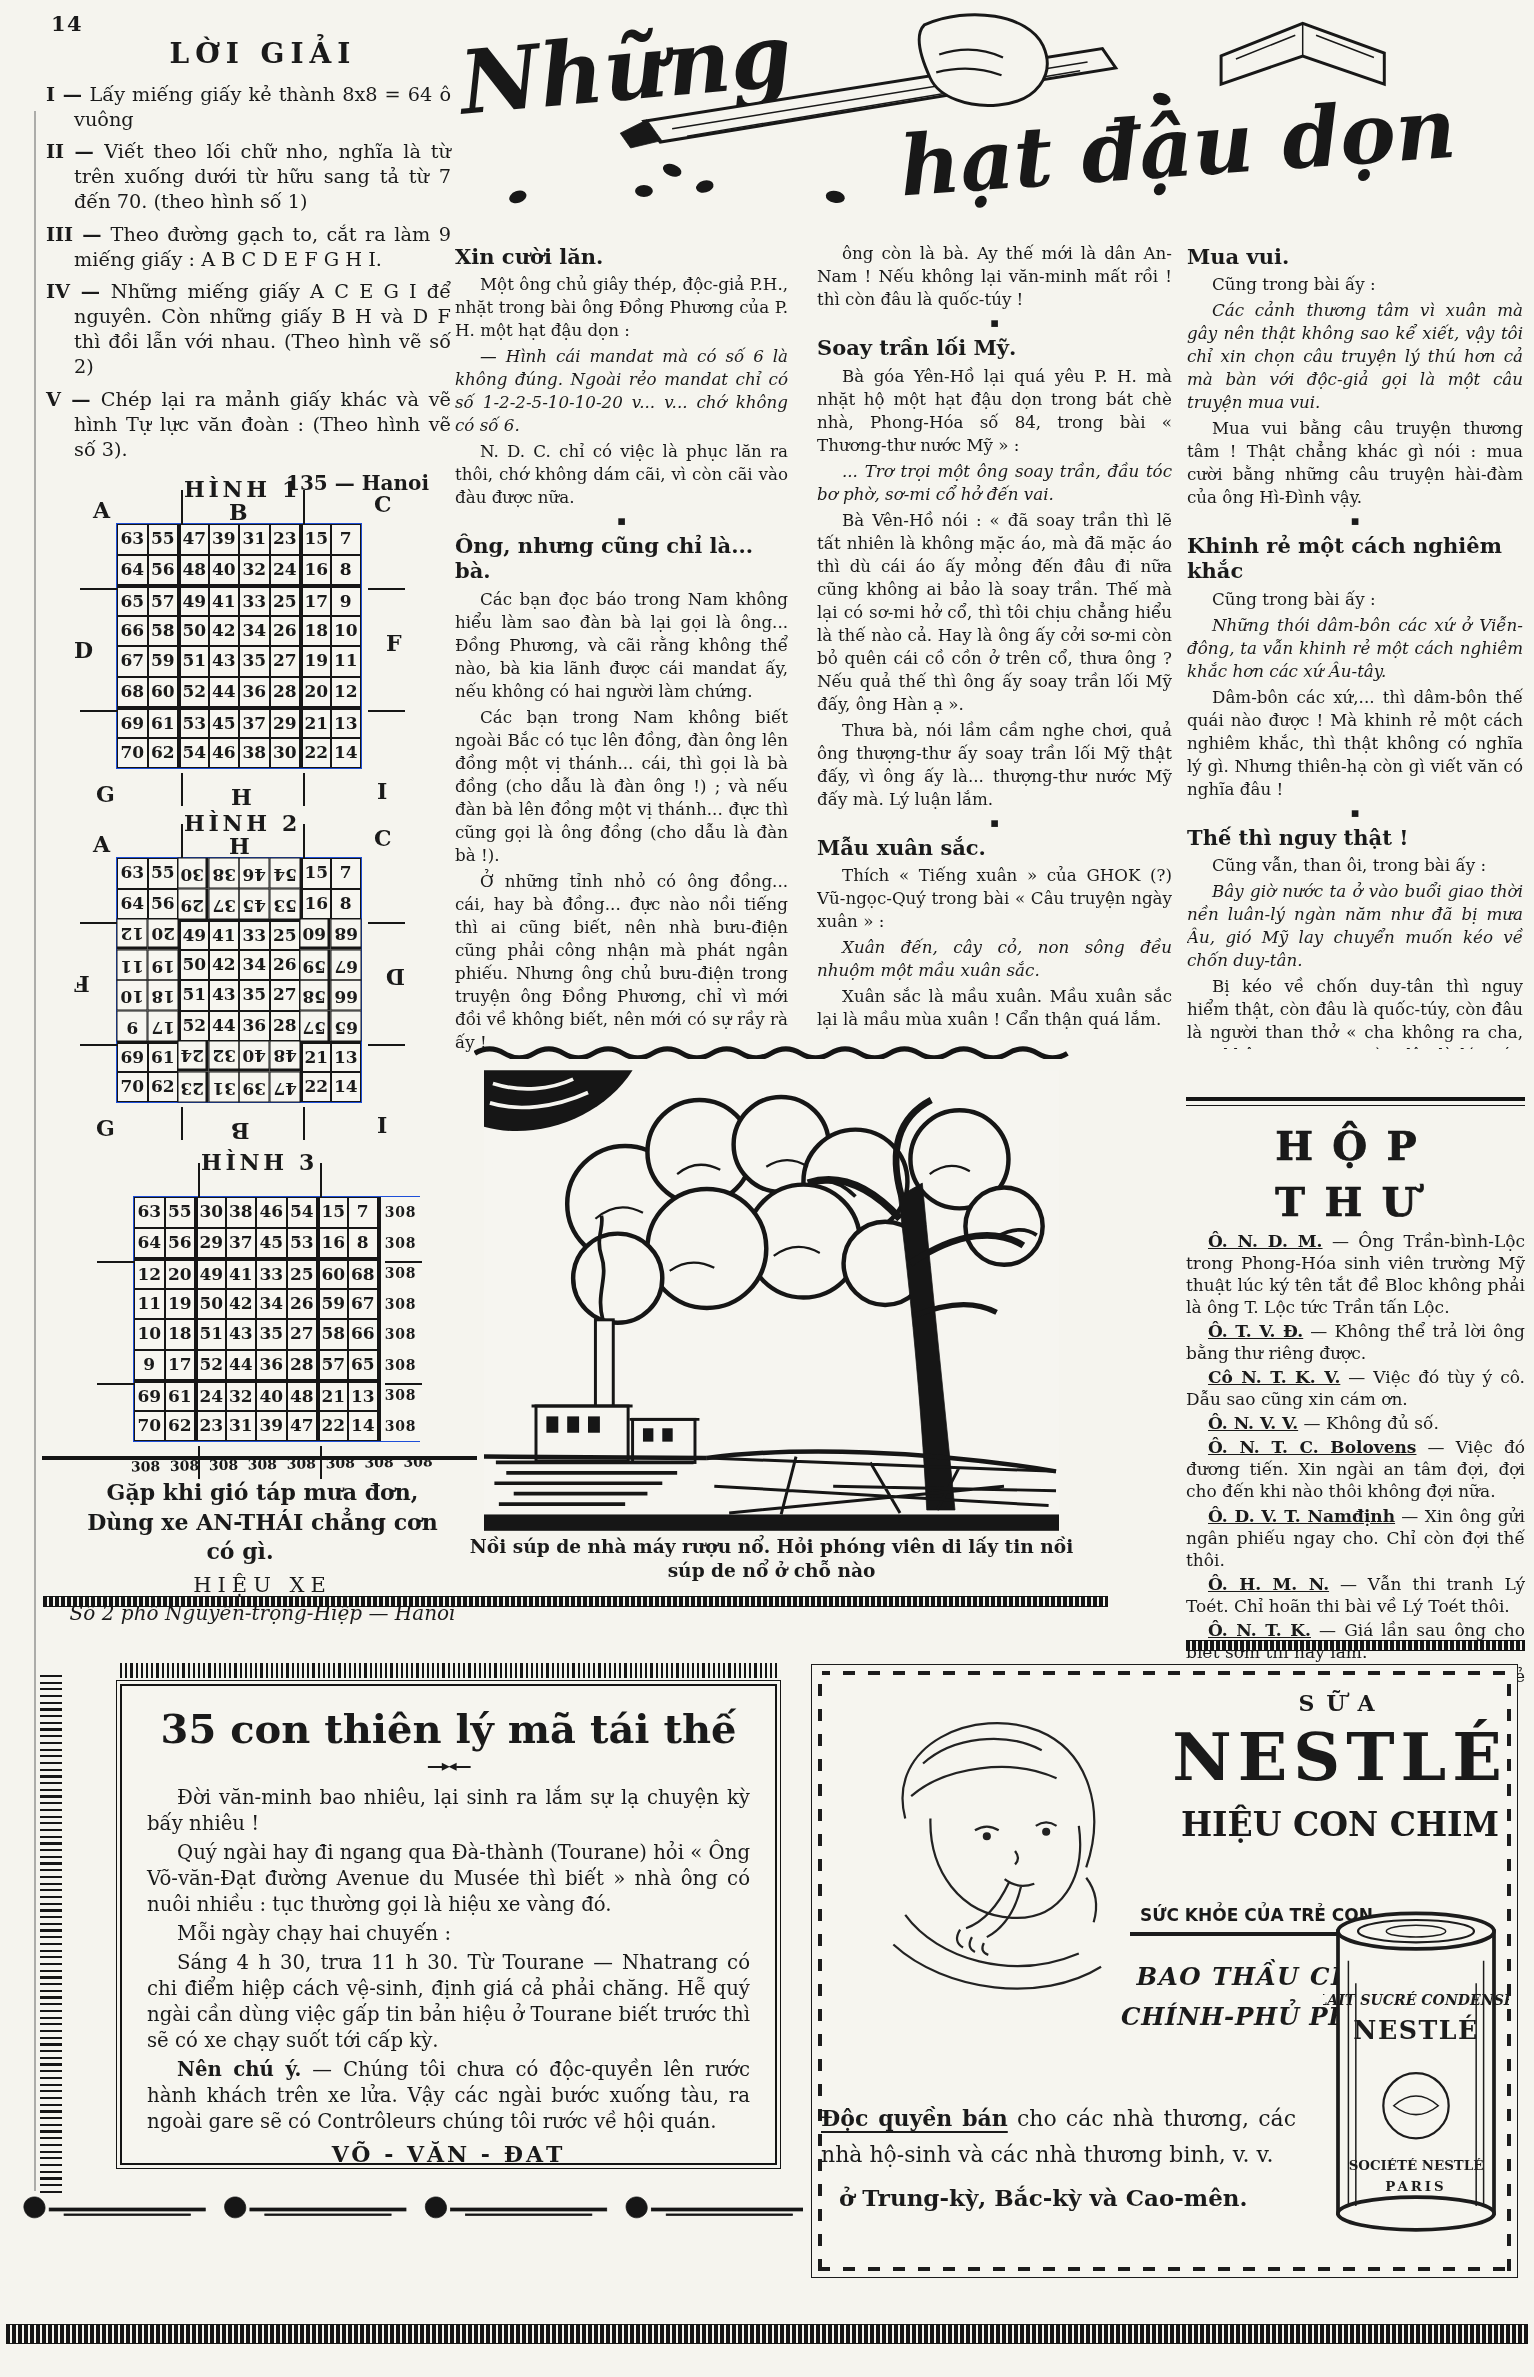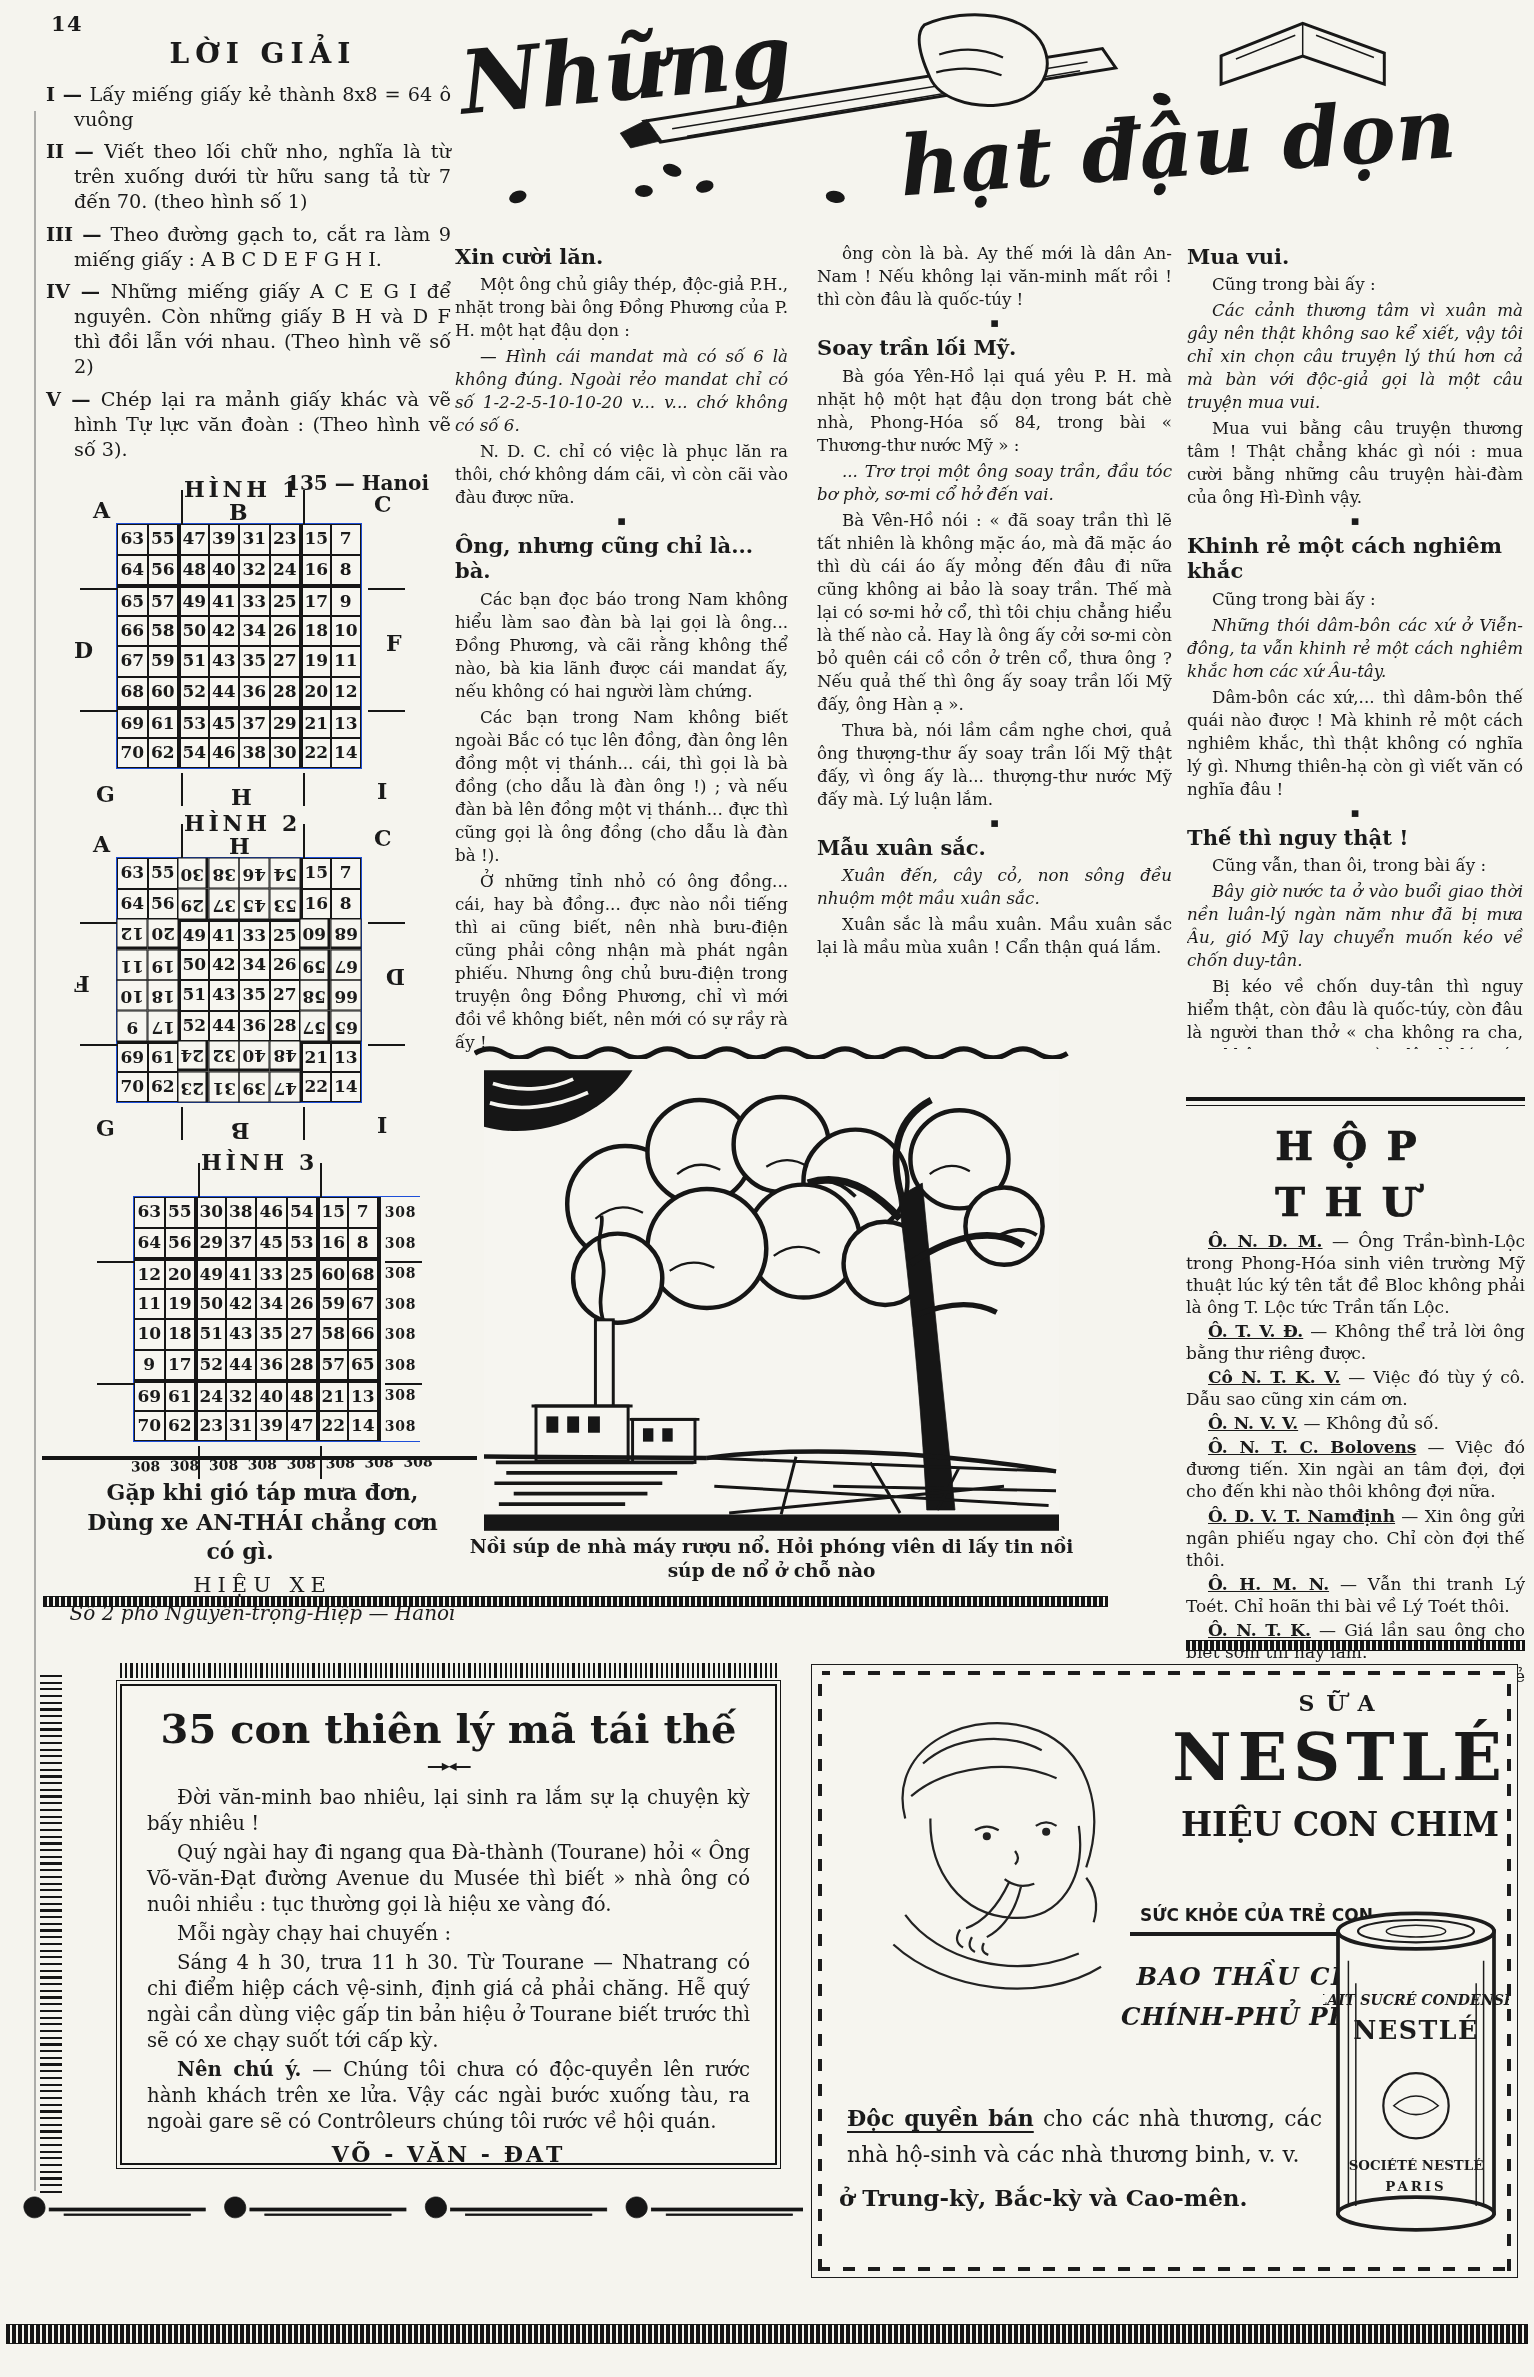--- a/index.html
+++ b/index.html
@@ -108,21 +108,21 @@
   .nes-brand{position:absolute;left:357px;top:55px;width:342px;text-align:center;
              font:bold 65px/74px "DejaVu Serif",serif;letter-spacing:6px;}
   .nes-sub{position:absolute;left:357px;top:140px;width:342px;text-align:center;
            font:bold 33px/40px "DejaVu Serif",serif;}
   .nes-slogan{position:absolute;left:318px;top:239px;width:253px;text-align:center;
               font:bold 17px/22px "DejaVu Sans",sans-serif;border-bottom:4.5px solid #1c1c1c;padding-bottom:6px;}
   .nes-bao1{position:absolute;left:312px;top:296px;width:267px;text-align:center;
             font:italic bold 24.5px/31px "DejaVu Serif",serif;letter-spacing:1.5px;}
   .nes-bao2{position:absolute;left:303px;top:336px;width:282px;text-align:center;
             font:italic bold 24.5px/31px "DejaVu Serif",serif;letter-spacing:0.7px;}
-  .nes-b1{position:absolute;left:35px;top:413px;width:475px;font:22px/36px "DejaVu Serif",serif;text-align:justify;}
+  .nes-b1{position:absolute;left:9px;top:413px;width:475px;font:22px/36px "DejaVu Serif",serif;text-align:justify;}
   .nes-b1 .blead{text-decoration:underline;text-underline-offset:4.5px;}
   .nes-b2{position:absolute;left:27px;top:493px;width:475px;font:bold 23px/33px "DejaVu Serif",serif;}
   #baby-svg{position:absolute;left:22px;top:27px;}
   #can-svg{position:absolute;left:511px;top:229px;}
 </style>
 </head>
 <body>
 
 <div class="abs" id="page-num">14</div>
 <div class="abs" id="margin-line"></div>
@@ -453,20 +453,21 @@
 <div class="abs col" id="col2">
     <p class="para">ông còn là bà. Ay thế mới là dân An-Nam ! Nếu không lại văn-minh mất rồi ! thì còn đâu là quốc-túy !</p>
     <div class="sq-div">▪</div>
     <h3 class="art-title">Soay trần lối Mỹ.</h3>
     <p class="para">Bà góa Yên-Hồ lại quá yêu P. H. mà nhặt hộ một hạt đậu dọn trong bát chè nhà, Phong-Hóa số 84, trong bài « Thương-thư nước Mỹ » :</p>
     <p class="para it">... Trơ trọi một ông soay trần, đầu tóc bơ phờ, sơ-mi cổ hở đến vai.</p>
     <p class="para">Bà Vên-Hồ nói : « đã soay trần thì lẽ tất nhiên là không mặc áo, mà đã mặc áo thì dù cái áo ấy mỏng đến đâu đi nữa cũng không ai bảo là soay trần. Thế mà lại có sơ-mi hở cổ, thì tôi chịu chẳng hiểu là thế nào cả. Hay là ông ấy cởi sơ-mi còn bỏ quên cái cồ cồn ở trên cổ, thưa ông ? Nếu quả thế thì ông ấy soay trần lối Mỹ đấy, ông Hàn ạ ».</p>
     <p class="para">Thưa bà, nói lầm cầm nghe chơi, quả ông thượng-thư ấy soay trần lối Mỹ thật đấy, vì ông ấy là... thượng-thư nước Mỹ đấy mà. Lý luận lắm.</p>
     <div class="sq-div">▪</div>
     <h3 class="art-title">Mẫu xuân sắc.</h3>
+    <p class="para">Thích « Tiếng xuân » của GHOK (?) Vũ-ngọc-Quý trong bài « Câu truyện ngày xuân » :</p>
     <p class="para it">Xuân đến, cây cỏ, non sông đều nhuộm một mầu xuân sắc.</p>
     <p class="para">Xuân sắc là mầu xuân. Mầu xuân sắc lại là mầu mùa xuân ! Cẩn thận quá lắm.</p>
   </div>
 <div class="abs col" id="col3">
     <h3 class="art-title">Mua vui.</h3>
     <p class="para">Cũng trong bài ấy :</p>
     <p class="para it">Các cảnh thương tâm vì xuân mà gây nên thật không sao kể xiết, vậy tôi chỉ xin chọn câu truyện lý thú hơn cả mà bàn với độc-giả gọi là một câu truyện mua vui.</p>
     <p class="para">Mua vui bằng câu truyện thương tâm ! Thật chẳng khác gì nói : mua cười bằng những câu truyện hài-đàm của ông Hì-Đình vậy.</p>
     <div class="sq-div">▪</div>
     <h3 class="art-title">Khinh rẻ một cách nghiêm khắc</h3>

